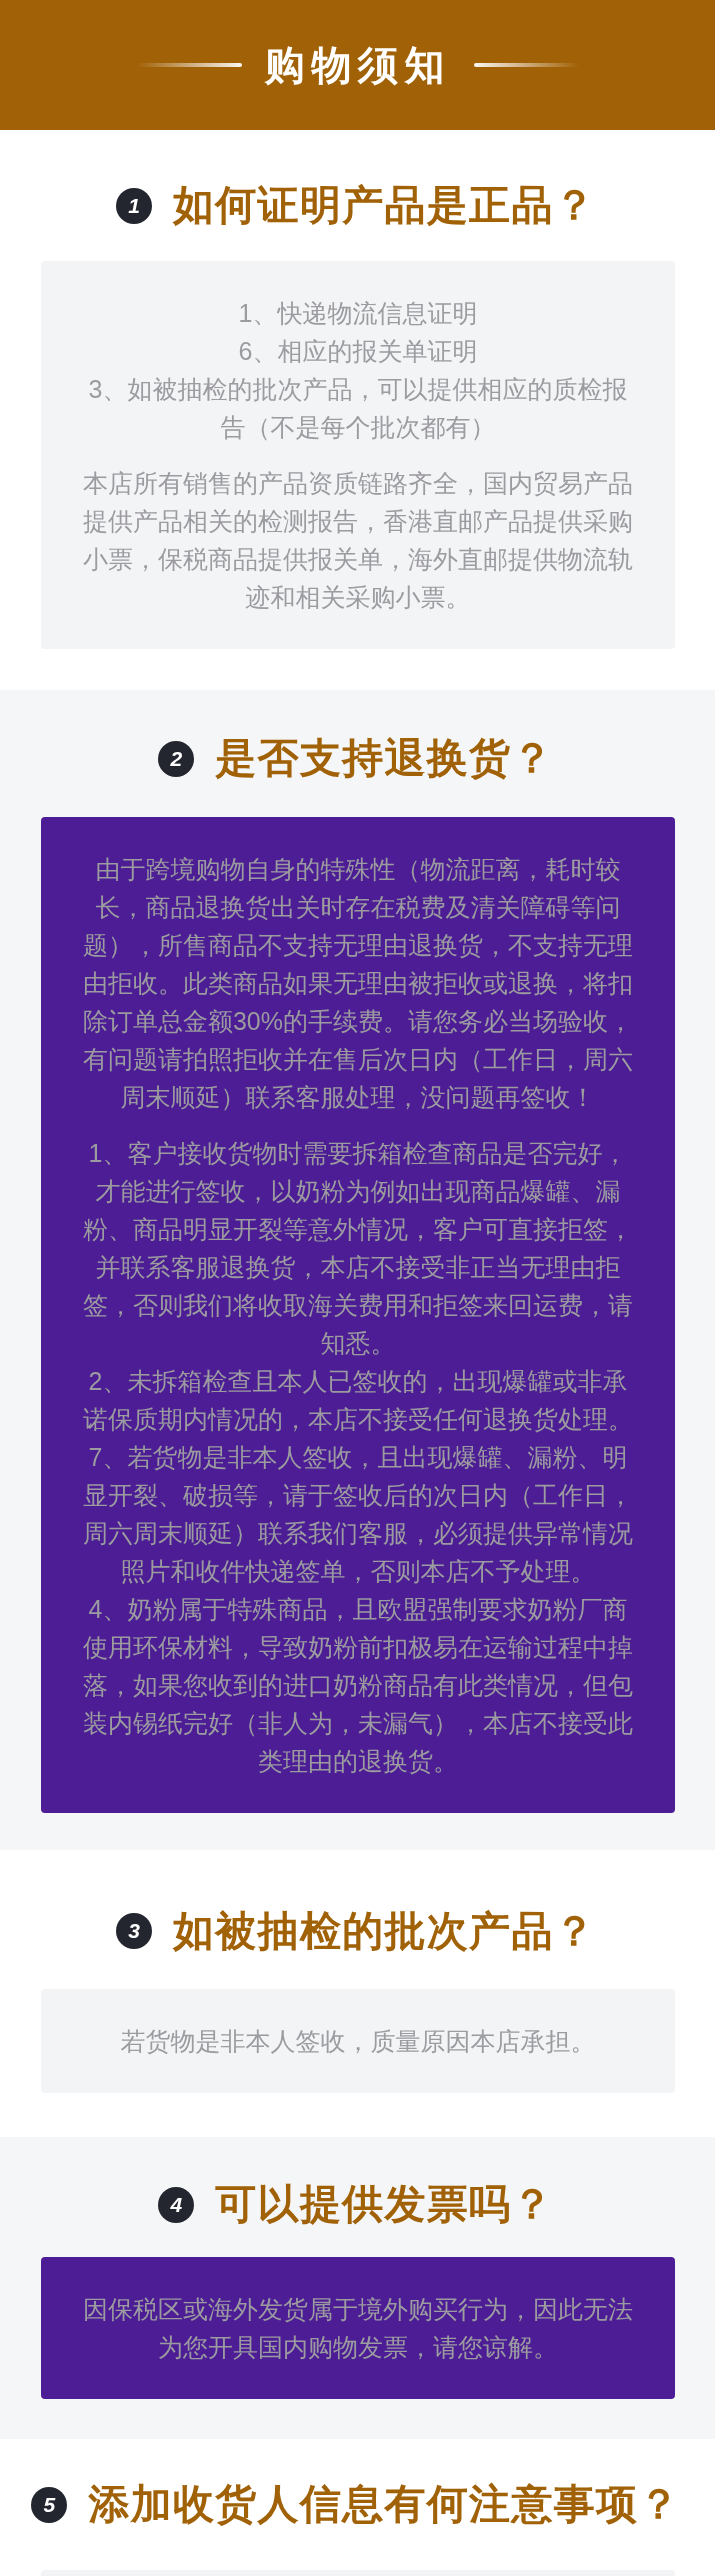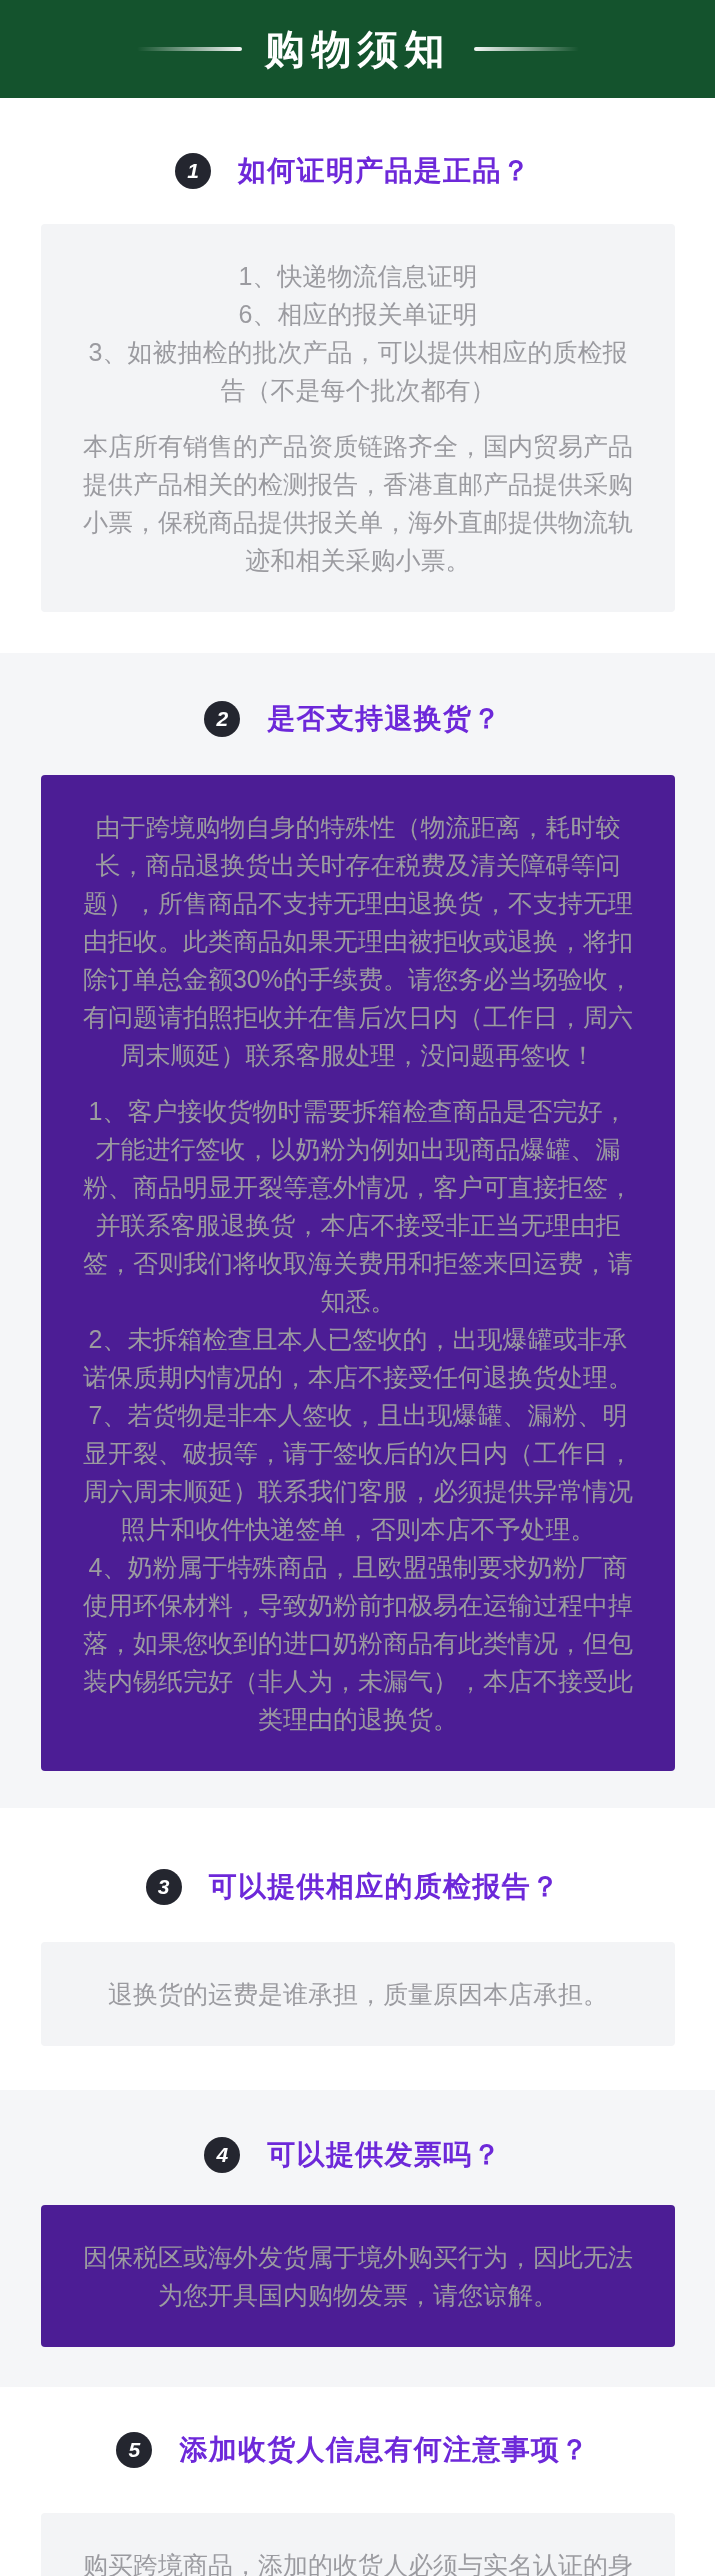--- a/index.html
+++ b/index.html
@@ -2,35 +2,35 @@
 <html style="font-size:10.6px"><head>
 <meta charset="utf-8">
 <style>
   html,body{margin:0;padding:0;}
   body{
     width:716px;height:2576px;overflow:hidden;background:#ffffff;
     font-family:"Liberation Sans","DejaVu Sans",sans-serif;
   }
   
   .hdr{
-    height:98px;background:#14532d;
+    height:130px;background:#a16207;
     display:flex;align-items:center;justify-content:center;gap:22.5px;
   }
   .hdr-title{color:#ffffff;font-size:40px;font-weight:700;letter-spacing:6.6px;margin:0;}
   .line{width:105px;height:4.6px;border-radius:2.7px;}
   .line-l{background:linear-gradient(to right, rgba(255,255,255,0), rgba(255,255,255,0.95));}
   .line-r{background:linear-gradient(to left,  rgba(255,255,255,0), rgba(255,255,255,0.95));}
   
   .sec-head{display:flex;align-items:center;justify-content:center;gap:17px;}
   .badge{
     width:36px;height:36px;border-radius:50%;background:#24262f;color:#ffffff;
     font-size:21px;font-weight:700;font-style:italic;
     display:flex;align-items:center;justify-content:center;flex:0 0 auto;
   }
-  .sec-title{font-size:28px;font-weight:800;color:#6d28d9;margin:10px;letter-spacing:1.3px;}
+  .sec-title{font-size:41px;font-weight:800;color:#a16207;margin:4px;letter-spacing:1.3px;}
   
   .box{
     margin:0 41px;border-radius:4px;padding:33px 37px;
     font-size:25px;line-height:38px;color:#9b9ba0;text-align:center;
   }
   .box-gray{background:#f3f4f6;}
   .box-white{background:#4c1d95;}
   .box p{margin:0;}
   .box p.gap{margin-top:18px;}
   
@@ -79,24 +79,24 @@
       <p class="gap">1、客户接收货物时需要拆箱检查商品是否完好，才能进行签收，以奶粉为例如出现商品爆罐、漏粉、商品明显开裂等意外情况，客户可直接拒签，并联系客服退换货，本店不接受非正当无理由拒签，否则我们将收取海关费用和拒签来回运费，请知悉。</p>
       <p>2、未拆箱检查且本人已签收的，出现爆罐或非承诺保质期内情况的，本店不接受任何退换货处理。</p>
       <p>7、若货物是非本人签收，且出现爆罐、漏粉、明显开裂、破损等，请于签收后的次日内（工作日，周六周末顺延）联系我们客服，必须提供异常情况照片和收件快递签单，否则本店不予处理。</p>
       <p>4、奶粉属于特殊商品，且欧盟强制要求奶粉厂商使用环保材料，导致奶粉前扣极易在运输过程中掉落，如果您收到的进口奶粉商品有此类情况，但包装内锡纸完好（非人为，未漏气），本店不接受此类理由的退换货。</p>
     </div>
   </section>
 
   <section class="s3">
     <div class="sec-head">
       <span class="badge">3</span>
-      <h2 class="sec-title">可以提供相应的质检报告？</h2>
+      <h2 class="sec-title">如被抽检的批次产品？</h2>
     </div>
     <div class="box box-gray">
-      <p>退换货的运费是谁承担，质量原因本店承担。</p>
+      <p>若货物是非本人签收，质量原因本店承担。</p>
     </div>
   </section>
 
   <section class="s4">
     <div class="sec-head">
       <span class="badge">4</span>
       <h2 class="sec-title">可以提供发票吗？</h2>
     </div>
     <div class="box box-white">
       <p>因保税区或海外发货属于境外购买行为，因此无法为您开具国内购物发票，请您谅解。</p>

